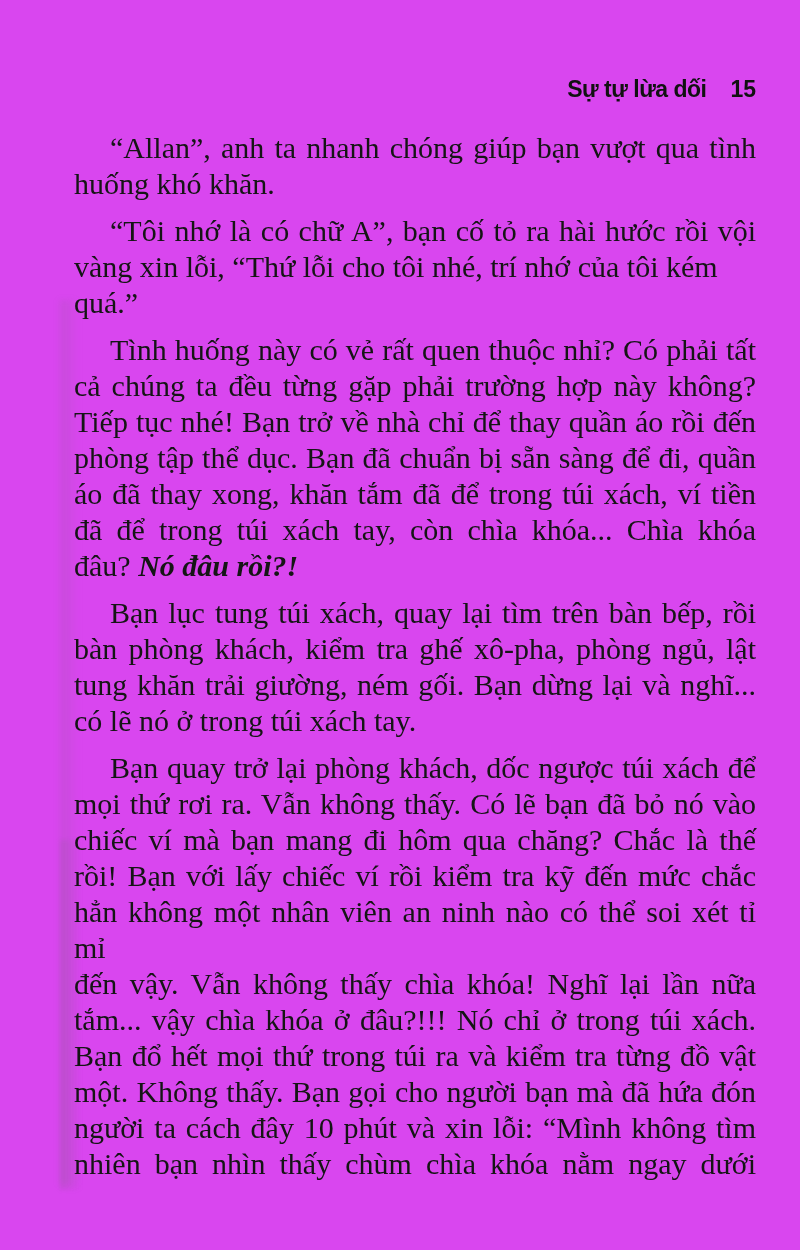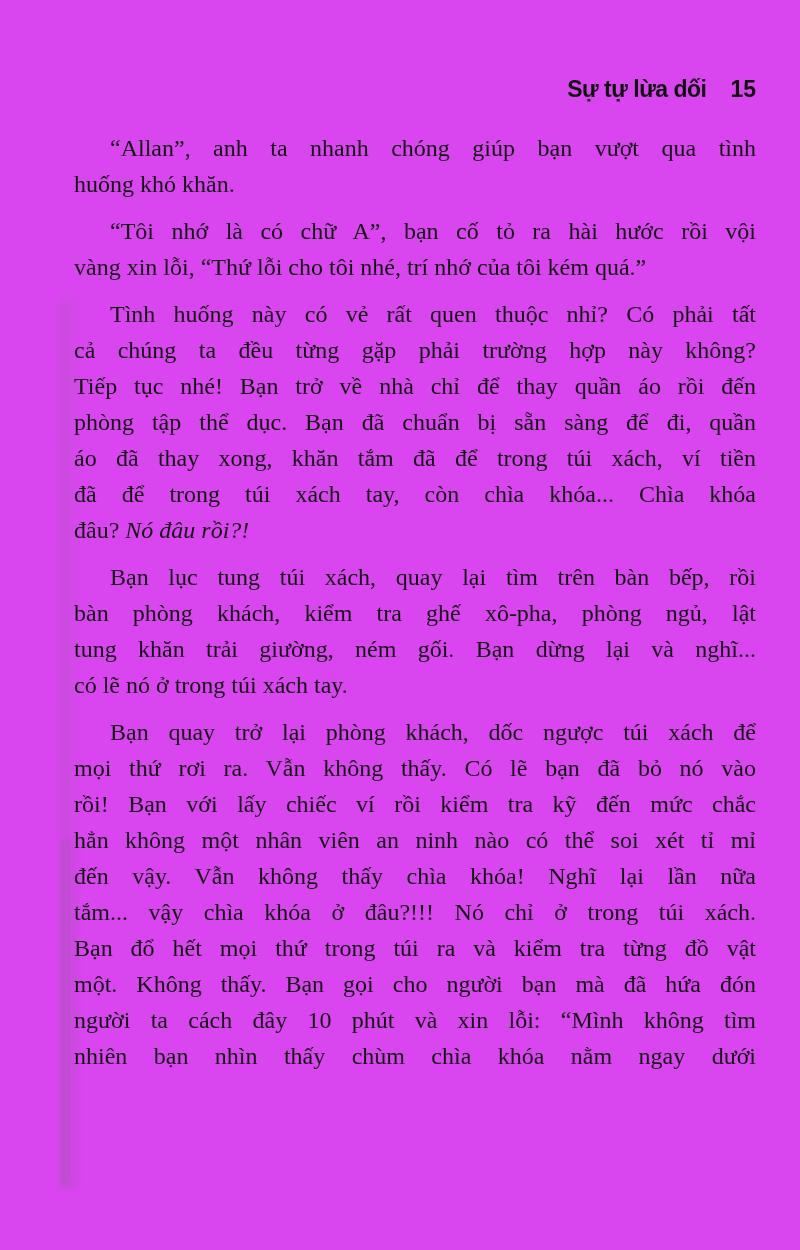--- a/index.html
+++ b/index.html
@@ -34,34 +34,34 @@
     margin-left: 18px;
     letter-spacing: 0;
   }
   
   .page-content {
     position: absolute;
     top: 130px;
     left: 74px;
     width: 682px;
     font-family: "Liberation Serif", "DejaVu Serif", serif;
-    font-size: 24px;
+    font-size: 30px;
     line-height: 36px;
     color: #151515;
   }
   .para { margin: 0 0 11px 0; }
   .para:last-child { margin-bottom: 16px; }
   .line { display: block; }
   .para .line:first-child { text-indent: 36px; }
   .line.just {
     text-align: justify;
     text-align-last: justify;
   }
   .em {
-    font-weight: normal;
+    font-weight: bold;
     font-style: italic;
   }
   
   .scan-shadow {
     position: absolute;
     left: 60px;
     top: 300px;
     width: 20px;
     height: 885px;
     background: linear-gradient(to right, rgba(110,110,110,0.16), rgba(110,110,110,0.0));
@@ -111,20 +111,21 @@
       </div>
       <div class="para">
         <div class="line just">Bạn lục tung túi xách, quay lại tìm trên bàn bếp, rồi</div>
         <div class="line just">bàn phòng khách, kiểm tra ghế xô-pha, phòng ngủ, lật</div>
         <div class="line just">tung khăn trải giường, ném gối. Bạn dừng lại và nghĩ...</div>
         <div class="line">có lẽ nó ở trong túi xách tay.</div>
       </div>
       <div class="para">
         <div class="line just">Bạn quay trở lại phòng khách, dốc ngược túi xách để</div>
         <div class="line just">mọi thứ rơi ra. Vẫn không thấy. Có lẽ bạn đã bỏ nó vào</div>
+        <div class="line just">chiếc ví mà bạn mang đi hôm qua chăng? Chắc là thế</div>
         <div class="line just">rồi! Bạn với lấy chiếc ví rồi kiểm tra kỹ đến mức chắc</div>
         <div class="line just">hẳn không một nhân viên an ninh nào có thể soi xét tỉ mỉ</div>
         <div class="line just">đến vậy. Vẫn không thấy chìa khóa! Nghĩ lại lần nữa</div>
         <div class="line just">tắm... vậy chìa khóa ở đâu?!!! Nó chỉ ở trong túi xách.</div>
         <div class="line just">Bạn đổ hết mọi thứ trong túi ra và kiểm tra từng đồ vật</div>
         <div class="line just">một. Không thấy. Bạn gọi cho người bạn mà đã hứa đón</div>
         <div class="line just">người ta cách đây 10 phút và xin lỗi: “Mình không tìm</div>
         <div class="line just">nhiên bạn nhìn thấy chùm chìa khóa nằm ngay dưới</div>
       </div>
     </div>

